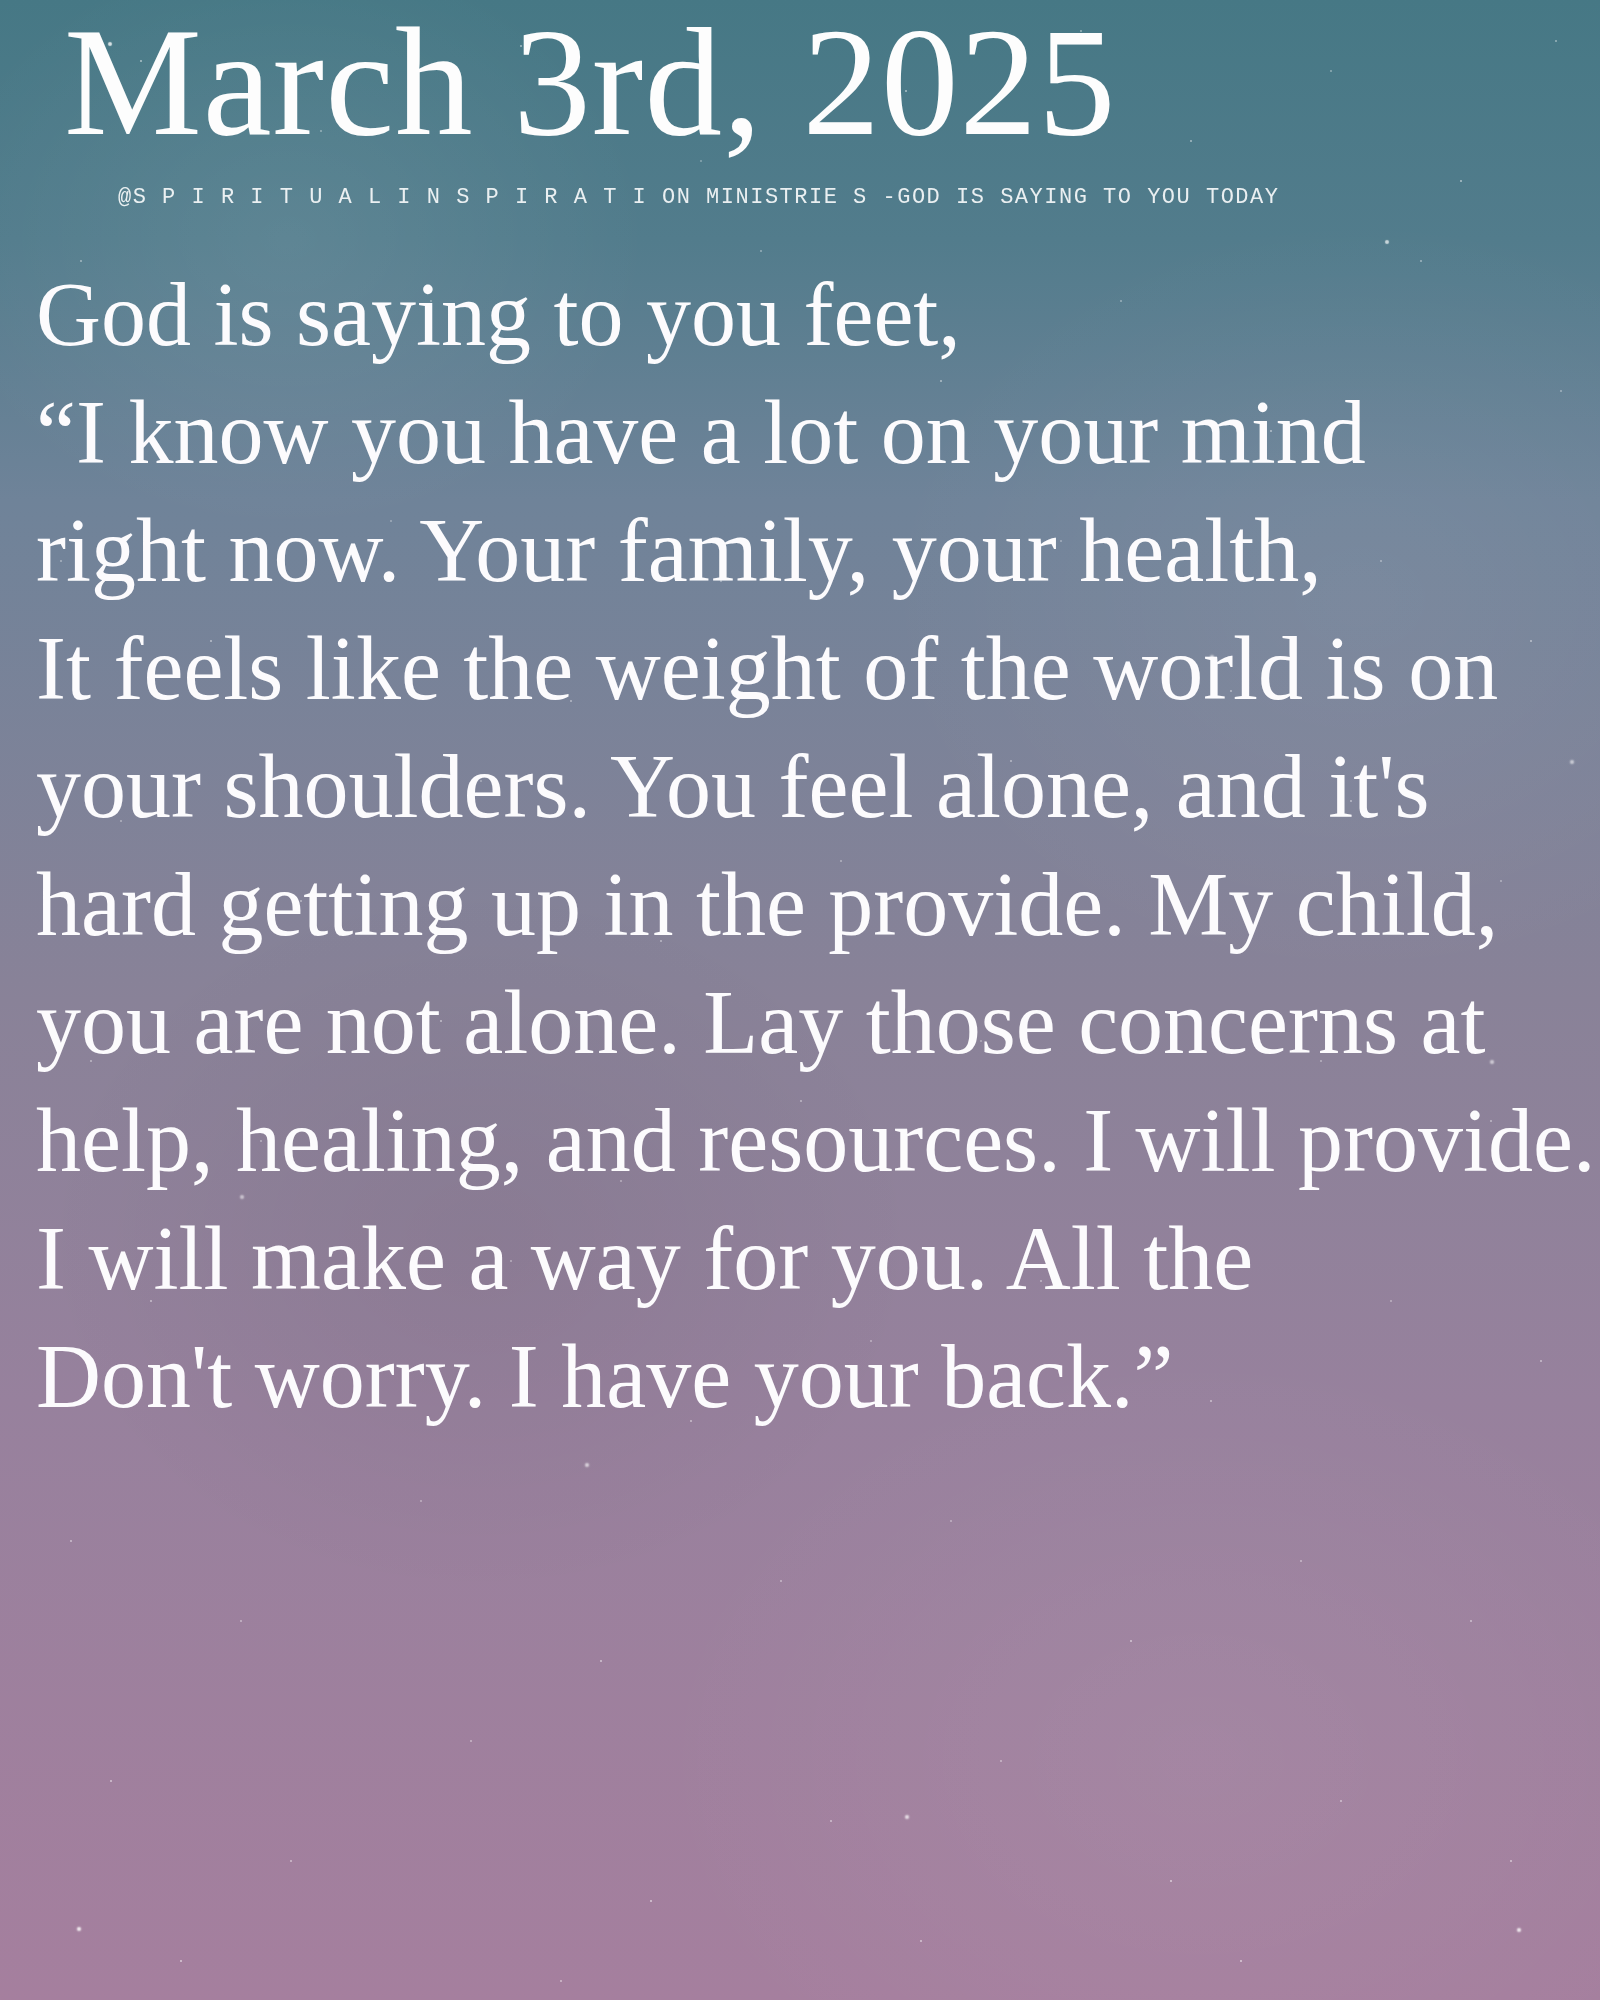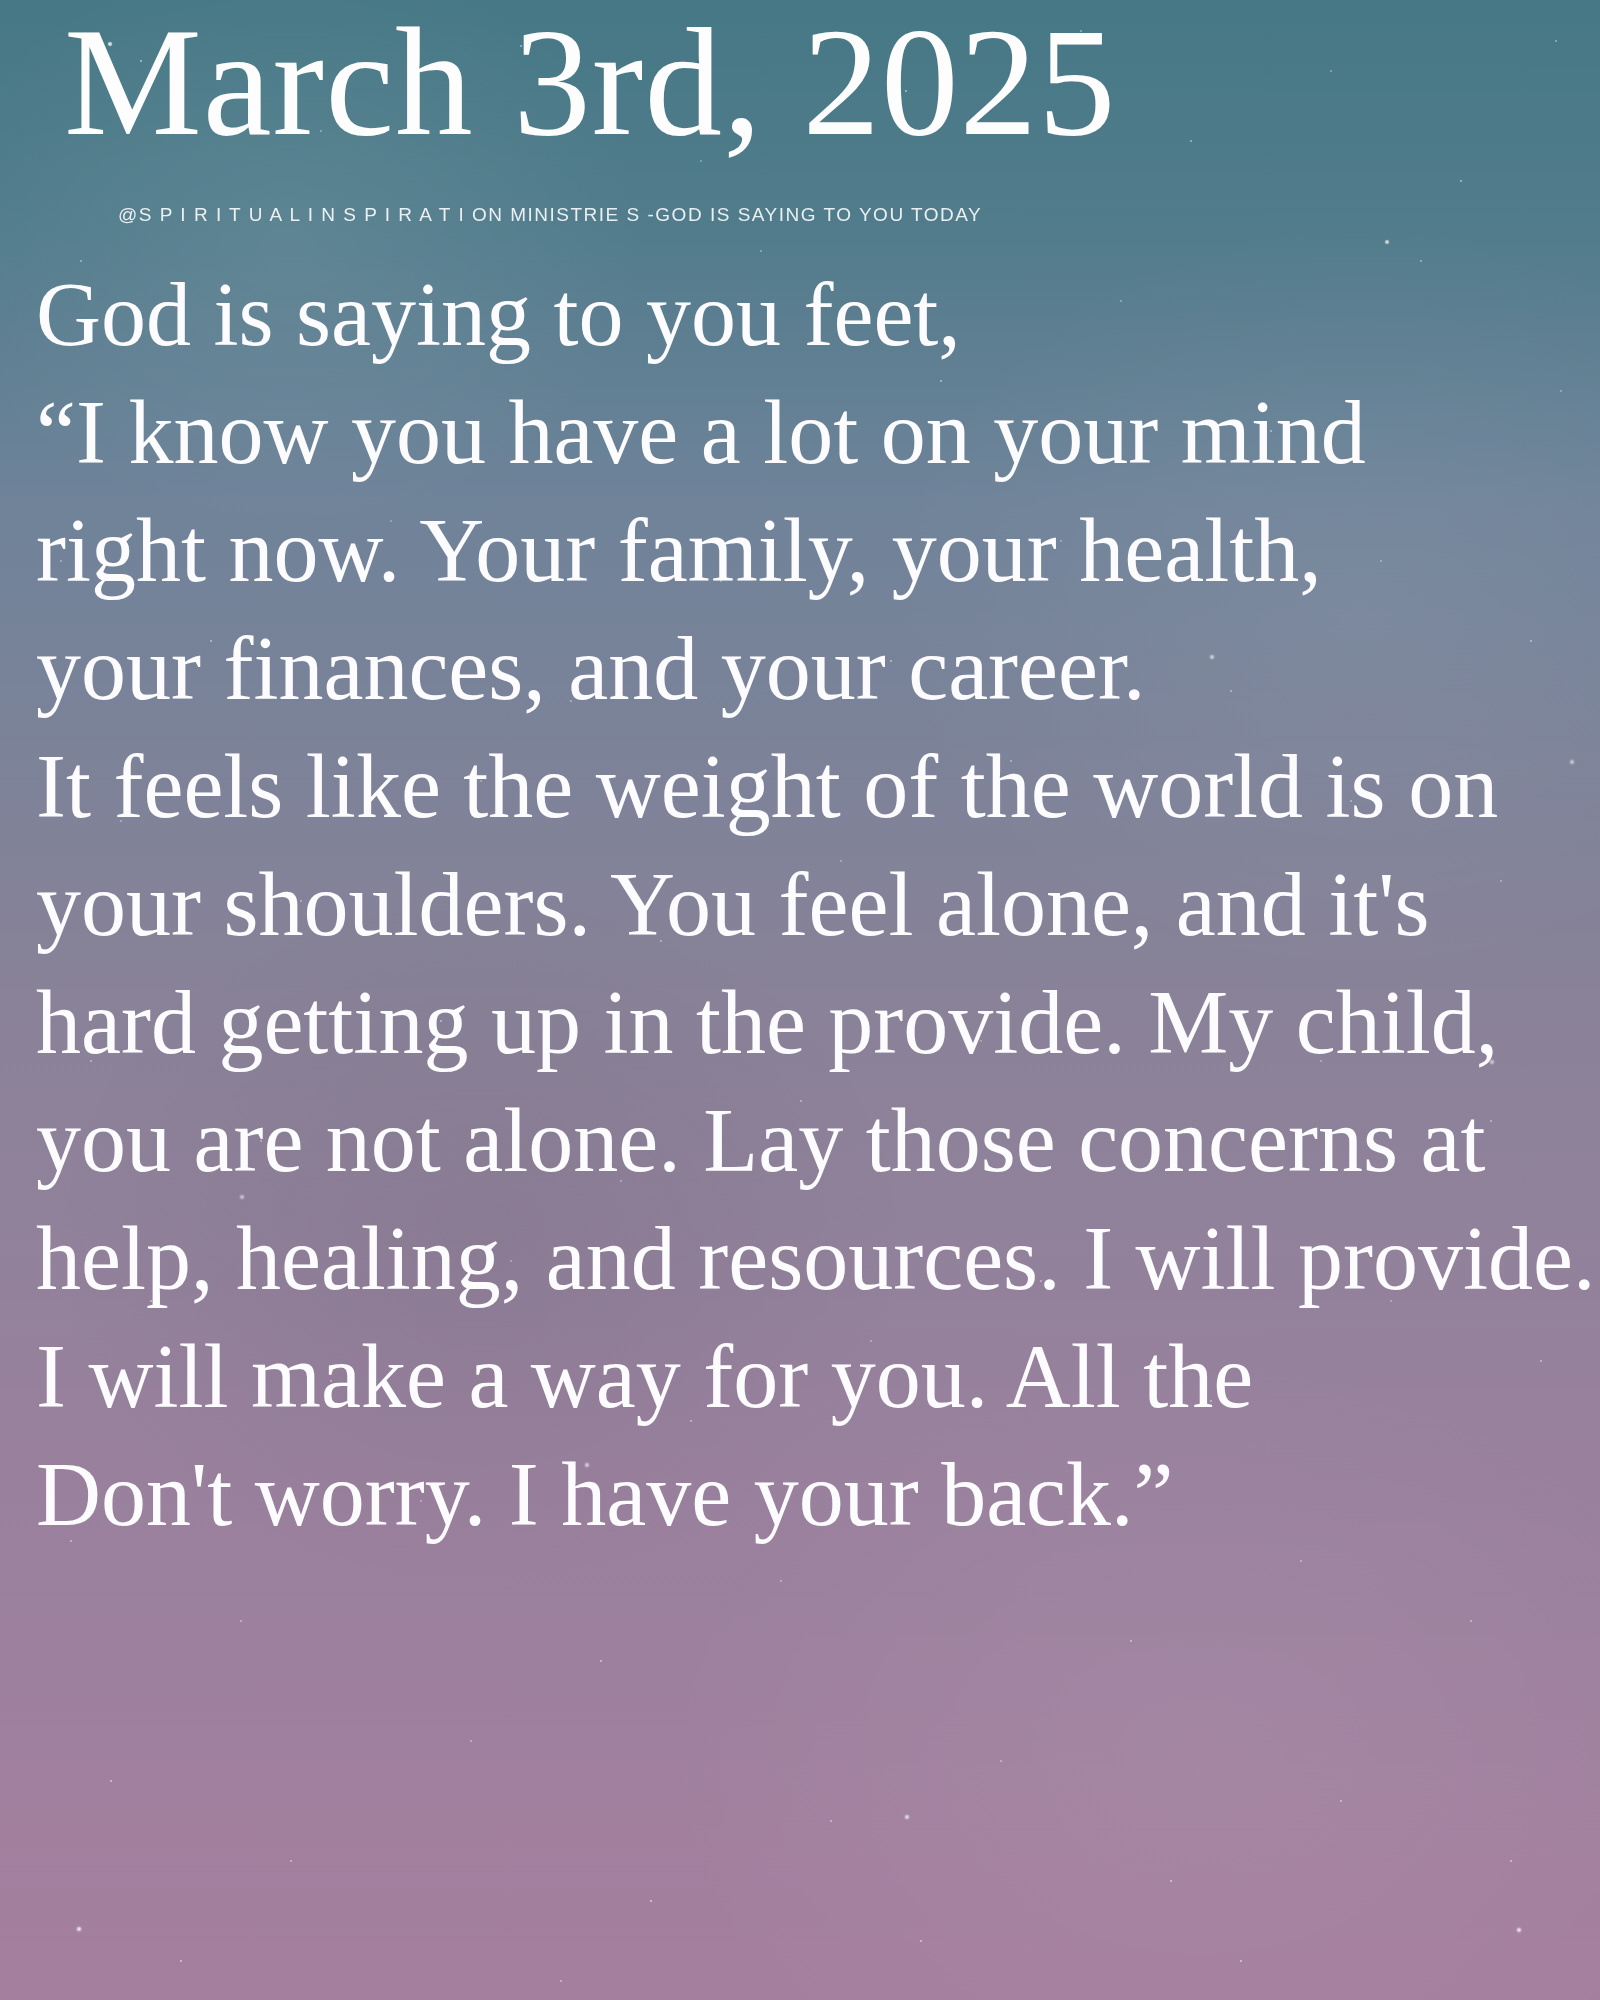--- a/index.html
+++ b/index.html
@@ -100,23 +100,23 @@
     font-weight: 400;
     font-size: 155px;
     line-height: 155px;
     color: #fdfdfd;
     white-space: nowrap;
     letter-spacing: 1px;
   }
   .subtitle {
     position: absolute;
     left: 118px;
-    top: 203px;
-    font-family: Liberation Sans, sans-serif;
-    font-size: 19px;
+    top: 186px;
+    font-family: Liberation Mono, monospace;
+    font-size: 22px;
     line-height: 24px;
     letter-spacing: 1.5px;
     color: rgba(255,255,255,0.88);
     white-space: nowrap;
   }
   .quote-body {
     position: absolute;
     left: 36px;
     top: 256px;
     width: 1564px;
@@ -139,21 +139,20 @@
   <div class="stars-bright"></div>
 
   <h1 class="title">March 3rd, 2025</h1>
 
   <div class="subtitle">@S P I R I T U A L I N S P I R A T I ON MINISTRIE S -GOD IS SAYING TO YOU TODAY</div>
 
   <div class="quote-body">
     <div class="quote-line">God is saying to you feet,</div>
     <div class="quote-line">“I know you have a lot on your mind</div>
     <div class="quote-line">right now. Your family, your health,</div>
-    <div class="quote-line">your finances, and your career.</div>
     <div class="quote-line">It feels like the weight of the world is on</div>
     <div class="quote-line">your shoulders. You feel alone, and it's</div>
     <div class="quote-line">hard getting up in the provide. My child,</div>
     <div class="quote-line">you are not alone. Lay those concerns at</div>
     <div class="quote-line">help, healing, and resources. I will provide.</div>
     <div class="quote-line">I will make a way for you. All the</div>
     <div class="quote-line">Don't worry. I have your back.”</div>
   </div>
 </div>
 

